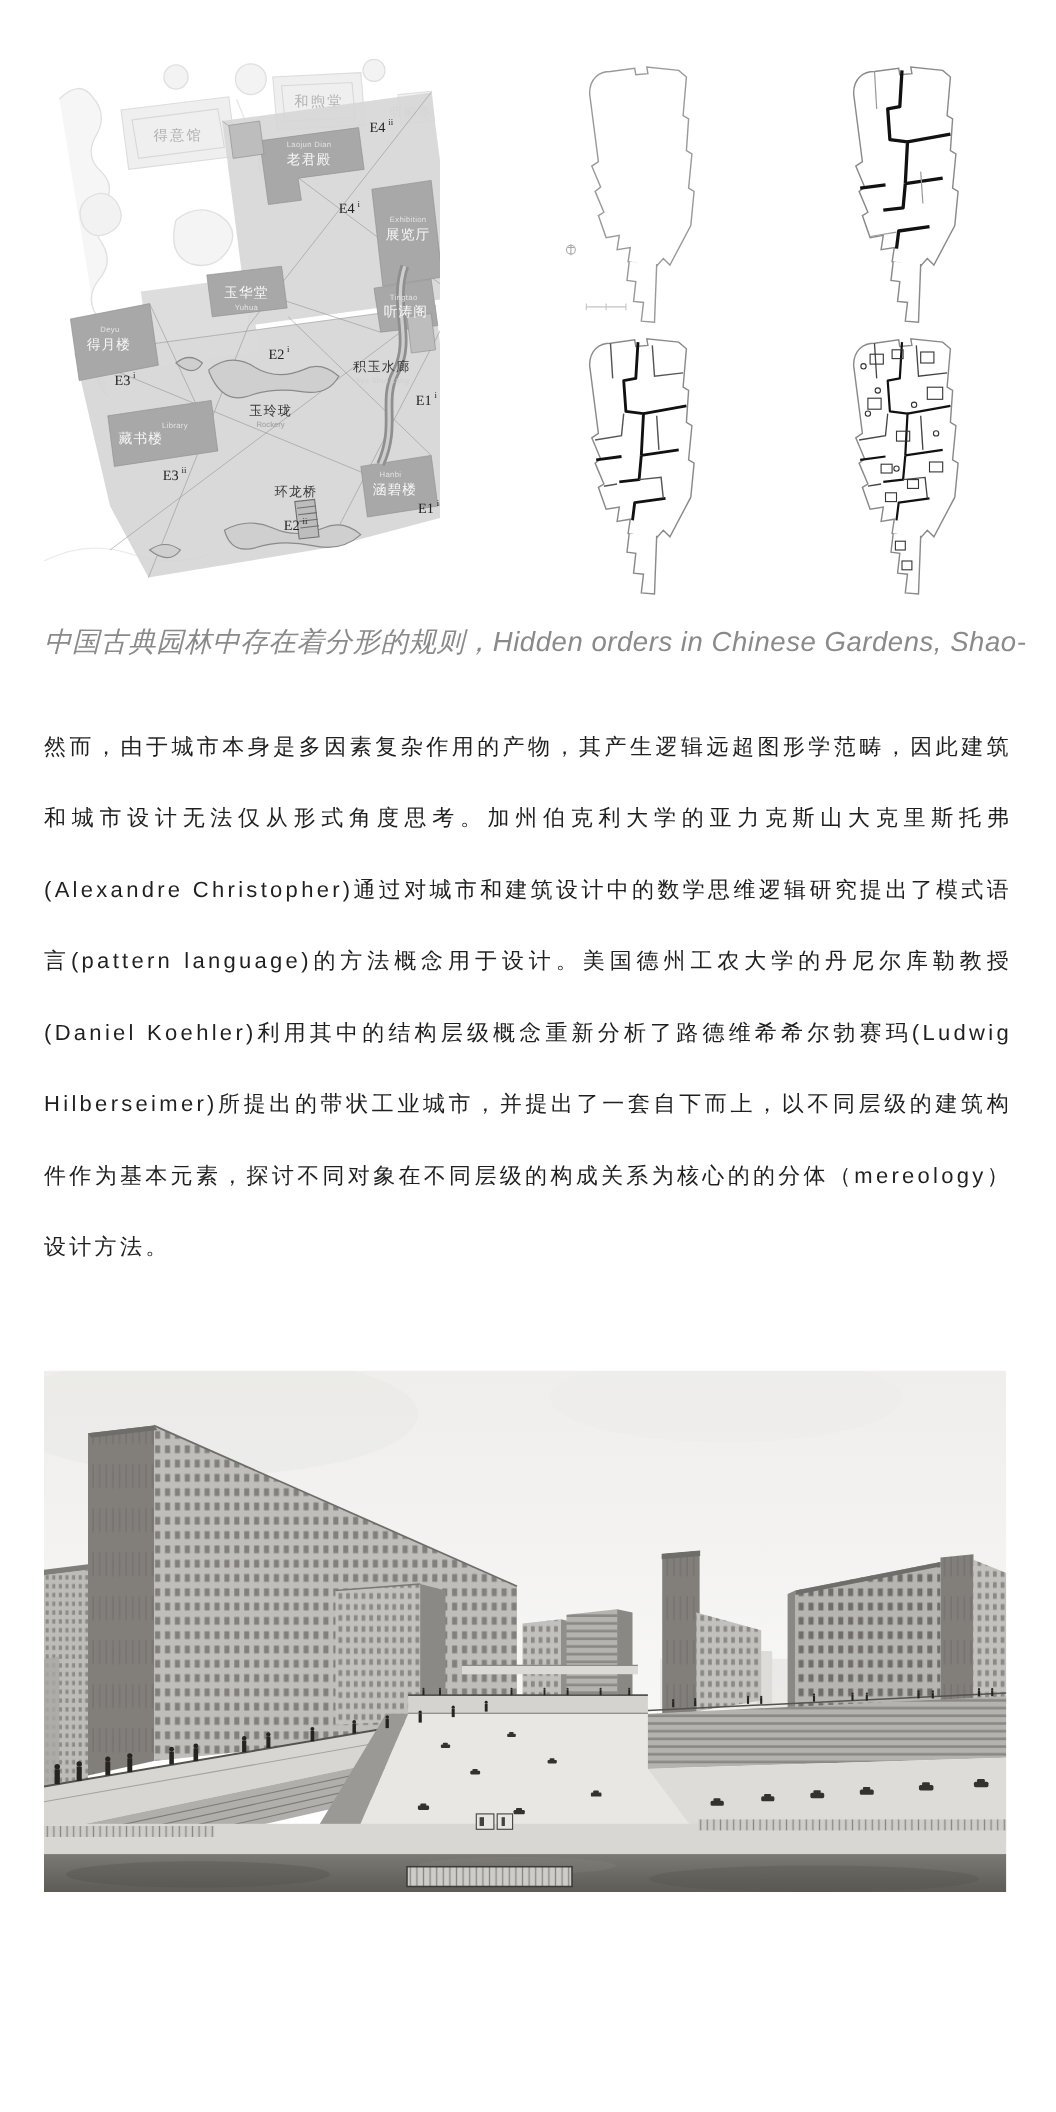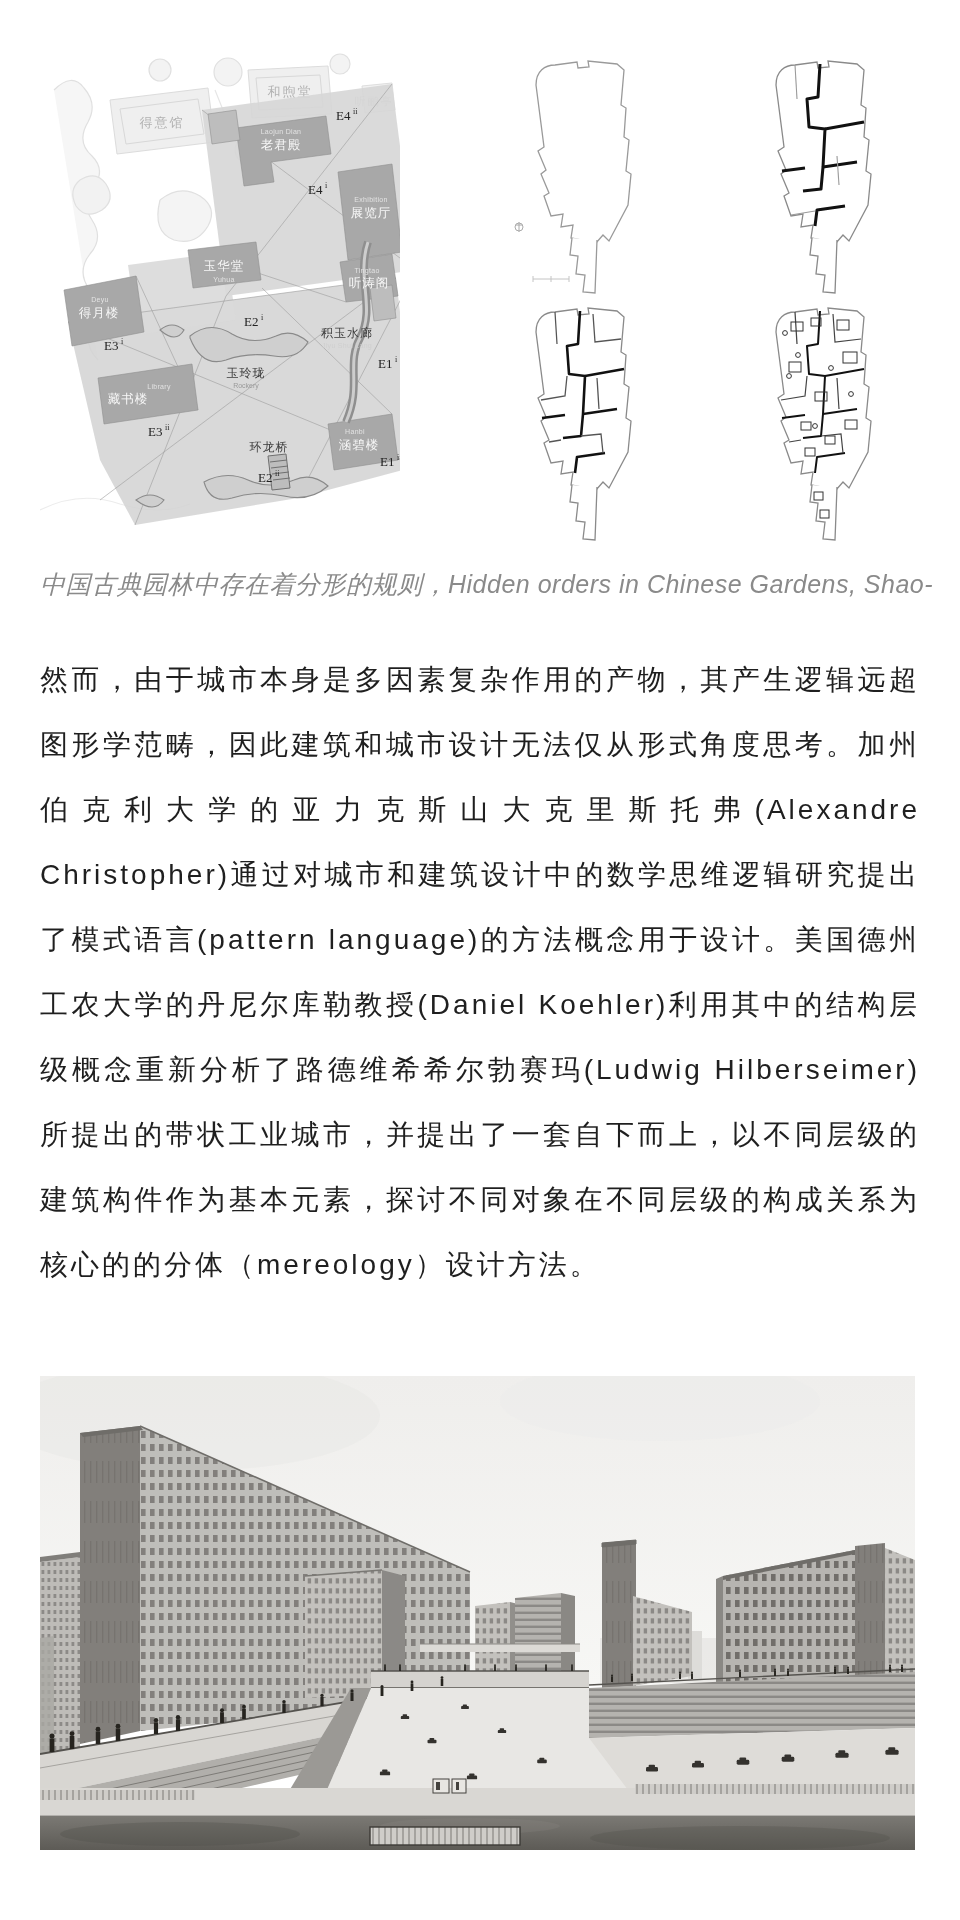--- a/index.html
+++ b/index.html
@@ -12,21 +12,21 @@
   .fig-top{width:880px;height:525px;display:flex;overflow:hidden;}
   .fig-top svg{display:block;}
   .caption{
     margin:14px auto 0 auto;text-align:right;font-style:italic;
     color:#8a8a8a;font-size:25px;line-height:30px;letter-spacing:0.5px;
     white-space:nowrap;
   }
   .caption.bottom{margin-top:9px;}
   .body-text{
     margin:48px 0 0 0;width:880px;
-    font-size:28px;line-height:65px;color:#1f1f1f;
+    font-size:20px;line-height:65px;color:#1f1f1f;
     letter-spacing:3px;text-align:justify;text-justify:inter-ideograph;
   }
   .fig-bottom{margin-top:79px;width:875px;height:474px;overflow:hidden;}
   .fig-bottom svg{display:block;}
   
   text{font-family:"Liberation Sans","DejaVu Sans",sans-serif;}
   .gl{font-size:13px;fill:#b2b2b2;text-anchor:middle;letter-spacing:2px;}
   .wl{font-size:12.5px;fill:#f7f7f7;text-anchor:middle;letter-spacing:1px;}
   .bl{font-size:12px;fill:#3a3a3a;text-anchor:middle;letter-spacing:1px;}
   .en{font-size:7px;fill:#e3e3e3;text-anchor:middle;letter-spacing:0.3px;}

